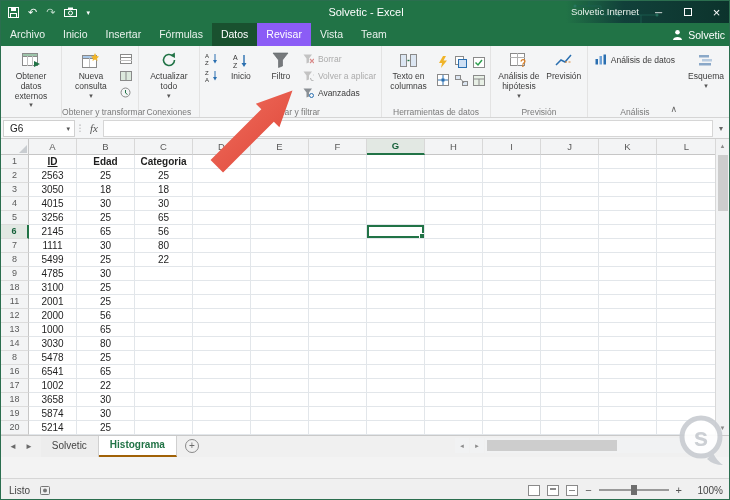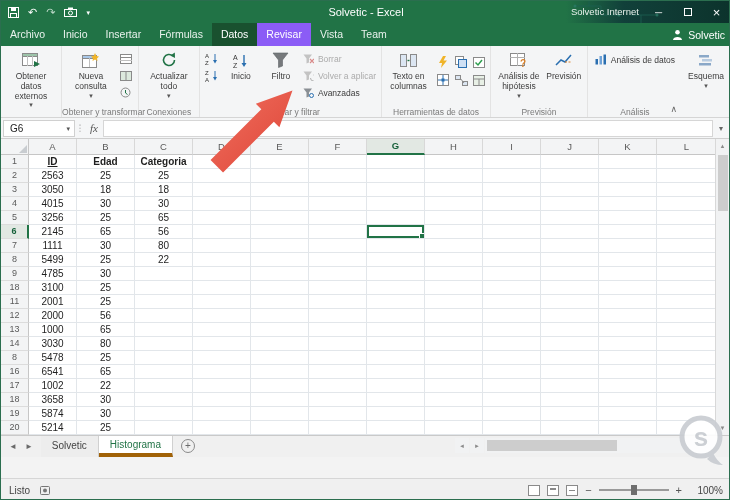--- a/index.html
+++ b/index.html
@@ -73,21 +73,21 @@
   
   .vscroll { position:absolute; right:0; top:138px; width:14px; height:296px; background:#f1f2f3; border-left:1px solid #d8d8d8; }
   .vs-arrow { height:14px; display:flex; align-items:center; justify-content:center; font-size:6px; color:#8a8a8a; }
   .vs-thumb { position:absolute; left:2px; top:16px; width:10px; height:56px; background:#cdcdcd; }
   .vs-down { position:absolute; bottom:0; left:0; right:0; }
 
   
   .sheetbar { position:absolute; left:0; top:434px; width:730px; height:22px; background:#f0f0f0; border-top:1px solid #c9c9c9; display:flex; align-items:stretch; font-size:10px; }
   .snav { display:flex; align-items:center; gap:8px; padding:0 8px; color:#6a6a6a; font-size:8px; }
   .stab { padding:0 11px; line-height:20px; color:#444; border-right:1px solid #d0d0d0; background:#ededed; }
-  .stab.active { background:#fff; color:#217346; font-weight:normal; border-bottom:4px solid #a16207; line-height:18px;text-align:center; }
+  .stab.active { background:#fff; color:#217346; font-weight:bold; border-bottom:2px solid #a16207; line-height:18px;text-align:center; }
   .addsheet { width:14px; height:14px; border:1px solid #8a8a8a; border-radius:50%; color:#6a6a6a; font-size:10px; line-height:12px; text-align:center; margin:3px 0 0 8px; }
   .hscroll { position:absolute; right:14px; top:437px; display:flex; align-items:center; gap:1px; }
   .hs-arrow { width:14px; height:15px; display:flex; align-items:center; justify-content:center; font-size:6px; color:#8a8a8a; background:#f1f2f3; }
   .hs-track { width:230px; height:15px; background:#f1f2f3; position:relative; }
   .hs-thumb { position:absolute; left:2px; top:2px; width:130px; height:11px; background:#cdcdcd; }
 
   .bottom-strip { position:absolute; left:0; top:456px; width:730px; height:21px; background:#f3f3f3; }
 
   
   .statusbar { position:absolute; left:0; top:477px; width:730px; height:23px; background:#f0f0f0; border-top:1px solid #d6d6d6; display:flex; align-items:center; font-size:10px; color:#444; padding:0 8px; }

